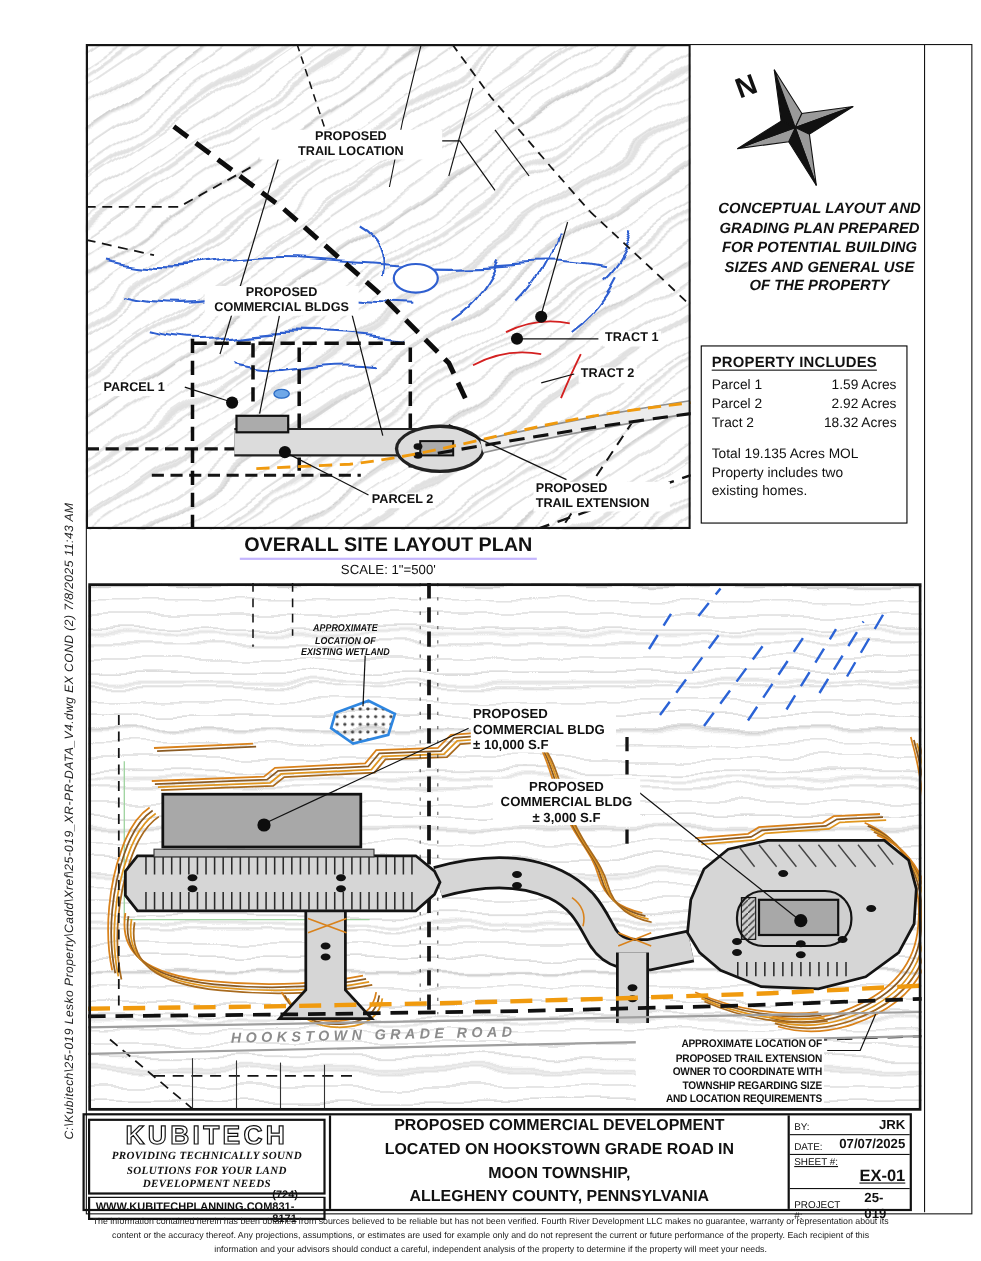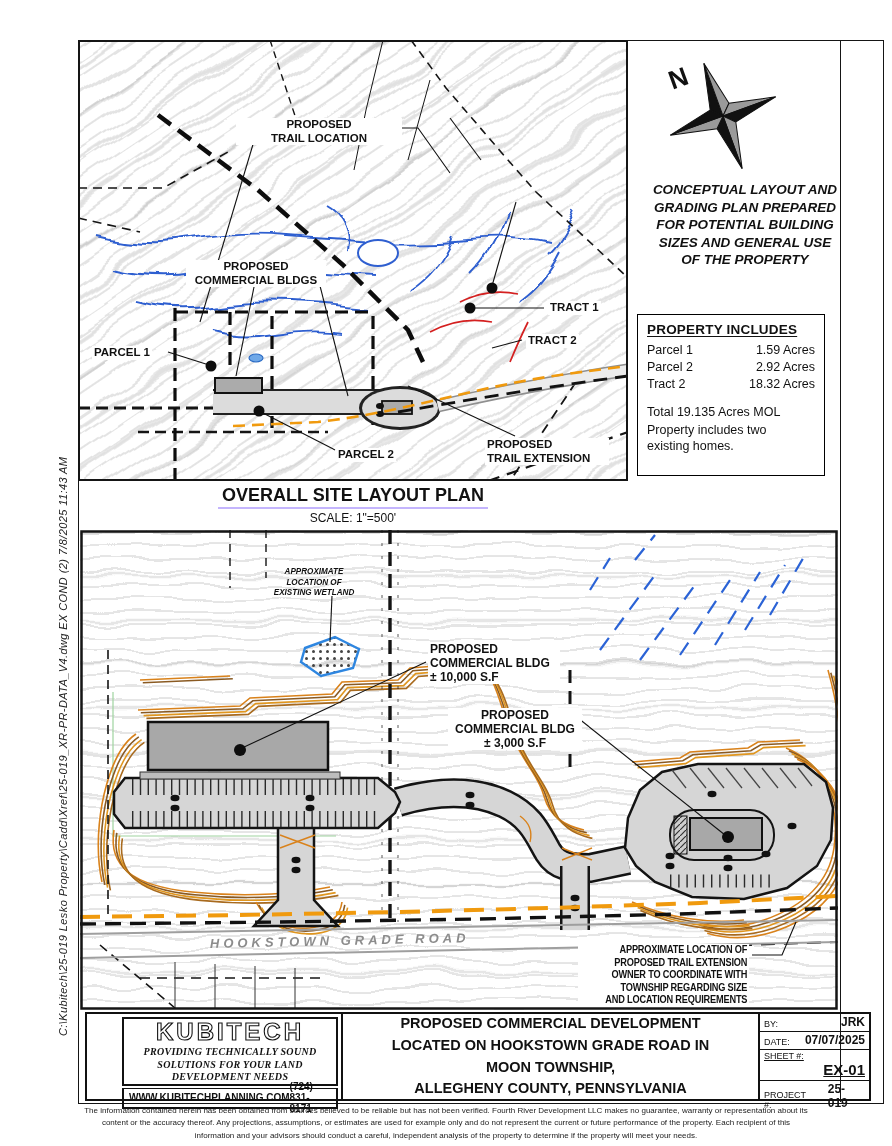--- a/index.html
+++ b/index.html
@@ -30,21 +30,21 @@
   .concept{left:629px;top:181px;width:208px;text-align:center;font-weight:bold;font-style:italic;
            font-size:13.5px;line-height:1.3;padding-left:12px;}
   .propbox{left:637px;top:314px;width:168px;height:146px;border:1.5px solid #000;
            padding:7px 9px;font-size:12.5px;}
   .propbox .pt{font-weight:bold;font-size:13.5px;text-decoration:underline;text-underline-offset:2px;
                margin-bottom:5px;letter-spacing:.2px;}
   .prow{display:flex;justify-content:space-between;line-height:1.35;}
   .ptotal{margin-top:11px;line-height:1.3;}
   .pnote{margin-top:2px;line-height:1.3;}
   
-  .tblock{left:85px;top:1012px;width:750px;height:85px;border:2.5px solid #111;display:flex;padding-left:32px;}
+  .tblock{left:75px;top:1012px;width:750px;height:85px;border:2.5px solid #111;display:flex;}
   .logo-cell{width:222px;display:flex;flex-direction:column;}
   .logo-inner{flex:1;border:2px solid #111;margin:3px 3px 0 3px;display:flex;flex-direction:column;
               align-items:center;justify-content:center;}
   .tagline{font-family:"Liberation Serif",serif;font-style:italic;font-weight:bold;font-size:10px;
            text-align:center;line-height:1.25;letter-spacing:.3px;margin-top:1px;}
   .logo-bottom{height:18px;border:2px solid #111;border-top-width:1.5px;margin:2px 3px 3px 3px;
                display:flex;align-items:center;justify-content:space-between;padding:0 5px;
                font-weight:bold;font-size:10px;}
   .title-cell{flex:1;border-left:2.5px solid #111;border-right:2.5px solid #111;display:flex;
               align-items:center;justify-content:center;text-align:center;font-weight:bold;

